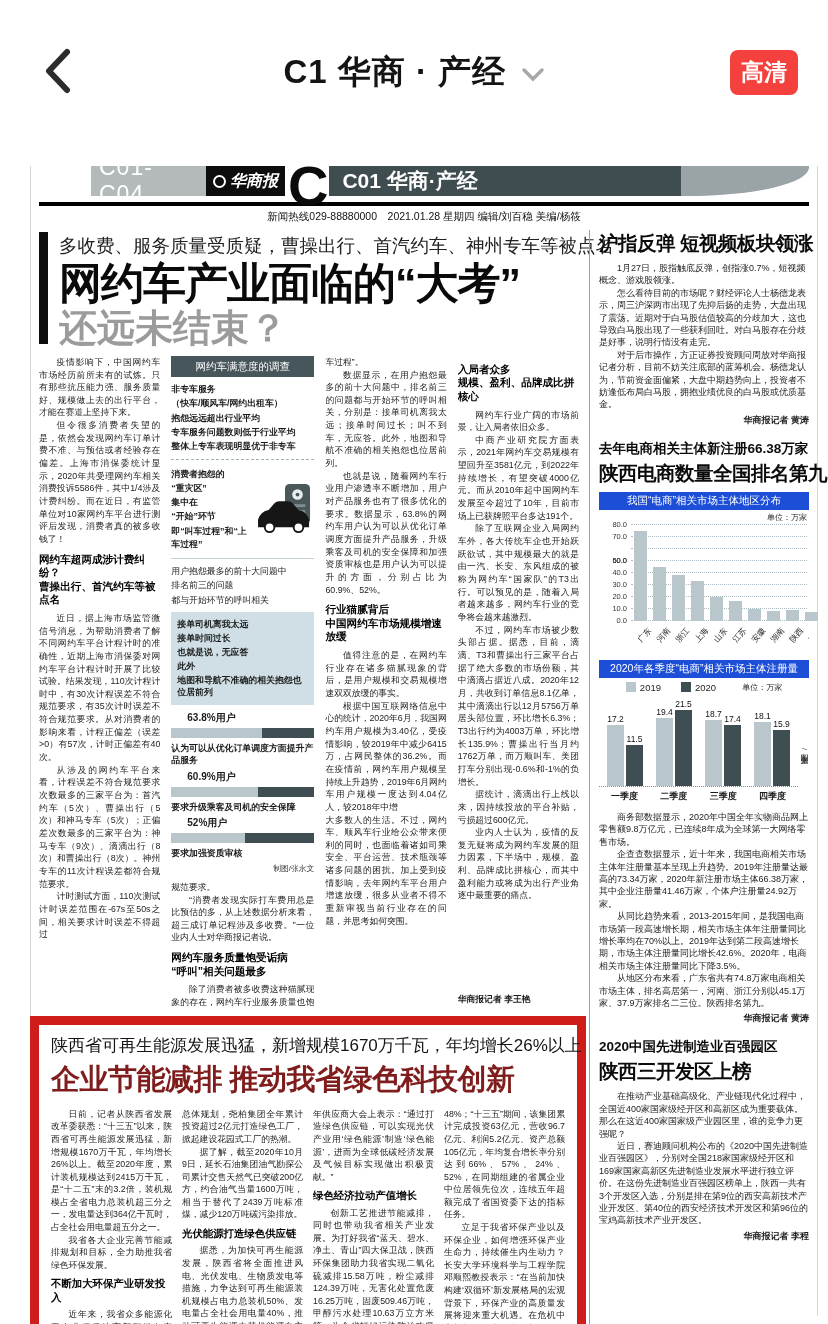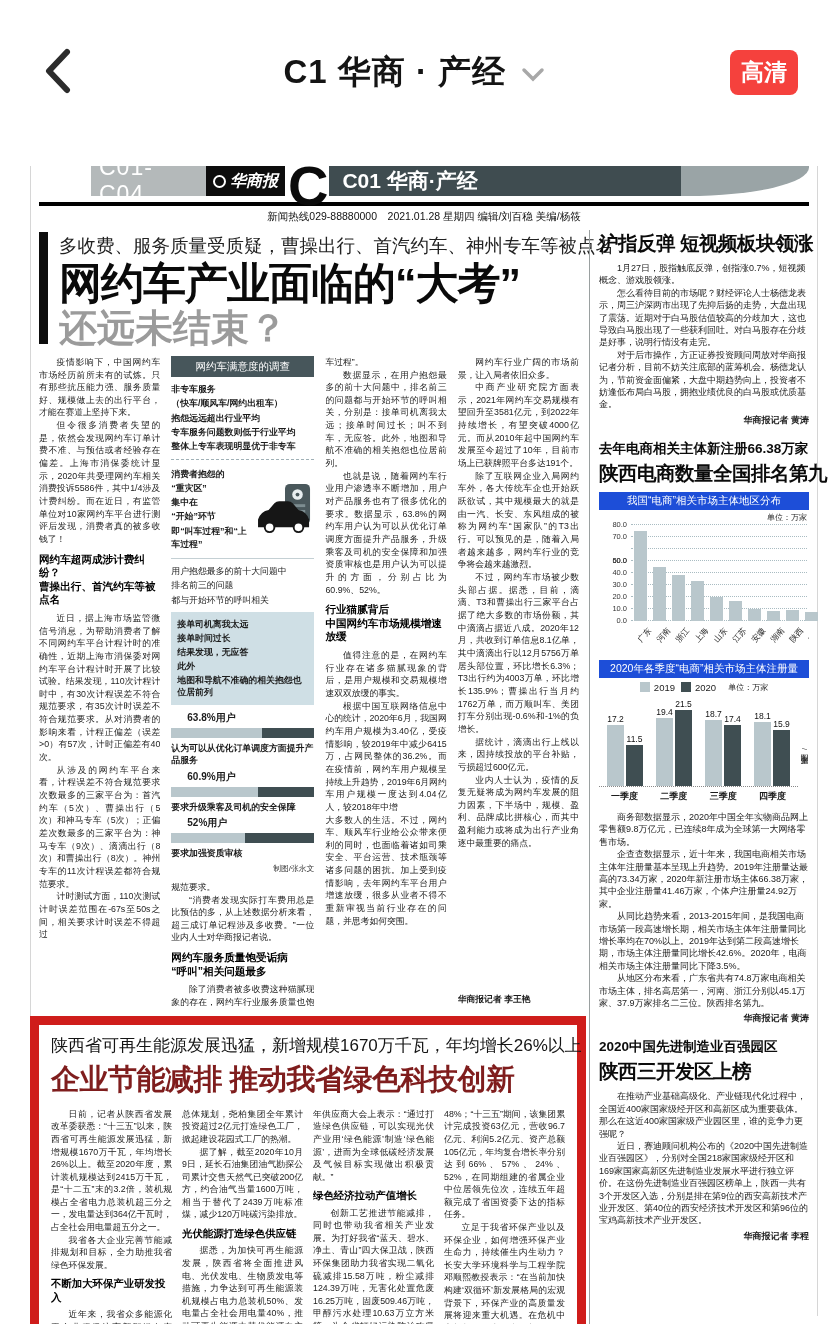--- a/index.html
+++ b/index.html
@@ -81,21 +81,21 @@
   .c-head { background:#1d4ed8; color:#fff; font-size:10.5px; text-align:center; padding:2px 0; }
   .c-unit { text-align:right; font-size:8px; color:#222; margin:2px 2px 0 0; }
   .plot { position:relative; height:96px; margin:2px 2px 0 32px; }
   .gridline { position:absolute; left:0; right:0; border-top:1px dotted #a9bcc2; }
   .ytick { position:absolute; font-size:7.5px; color:#333; left:-30px; width:26px; text-align:right; }
   .bars { position:absolute; left:3px; right:0; bottom:0; display:flex; align-items:flex-end; gap:6px; }
   .bar { width:13px; background:#b9c7cc; flex:none; }
   .xlabels { display:flex; gap:6px; margin:3px 0 0 35px; height:28px; overflow:hidden; }
   .xlabels span { width:13px; font-size:8px; color:#222; transform:rotate(-50deg); transform-origin:60% 10%;
     white-space:nowrap; display:inline-block; margin-top:7px; flex:none; }
-  .legend { display:flex; align-items:center; justify-content:center; gap:6px; font-size:9.5px; margin:4px 0 2px; }
+  .legend { display:flex; align-items:center; justify-content:center; gap:20px; font-size:9.5px; margin:4px 0 2px; }
   .legend .unit { font-size:8px; margin-left:6px; }
   .sw { width:10px; height:10px; display:inline-block; margin-right:4px; vertical-align:-1px; }
   .qwrap { display:flex; align-items:stretch; }
   .qmain { flex:1; min-width:0; }
   .qplot { display:flex; justify-content:space-between; align-items:flex-end; padding:0 8px;
     border-bottom:1px dotted #888; height:92px; }
   .qgroup { display:flex; align-items:flex-end; gap:2px; }
   .qbarw { display:flex; flex-direction:column; align-items:center; }
   .qval { font-size:8.5px; color:#111; margin-bottom:1px; }
   .qbar { width:17px; }
@@ -202,21 +202,21 @@
               </div>
               <div class="s-solid"></div>
               <div>
                   <p class="s-plain">用户抱怨最多的前十大问题中</p>
                   <p class="s-plain">排名前三的问题</p>
                   <p class="s-plain">都与开始环节的呼叫相关</p>
                 </div>
               <div class="s-panel">
                   <p class="s-bold">接单司机离我太远</p>
                   <p class="s-bold">接单时间过长</p>
-                  <p class="s-bold">结果发现，无应答</p>
+                  <p class="s-bold">也就是说，无应答</p>
                   <p class="s-bold">此外</p>
                   <p class="s-bold">地图和导航不准确的相关抱怨也位居前列</p>
                 </div>
               <div>
                   <p class="s-pct">63.8%用户</p>
                   <div class="s-bar" style="background: linear-gradient(to right, rgb(185, 199, 204) 0px, rgb(185, 199, 204) 63.8%, rgb(63, 78, 82) 63.8%, rgb(63, 78, 82) 100%);"></div>
                   <p class="s-desc">认为可以从优化订单调度方面提升产品服务</p>
                   <p class="s-pct">60.9%用户</p>
                   <div class="s-bar" style="background: linear-gradient(to right, rgb(185, 199, 204) 0px, rgb(185, 199, 204) 60.9%, rgb(63, 78, 82) 60.9%, rgb(63, 78, 82) 100%);"></div>
                   <p class="s-desc">要求升级乘客及司机的安全保障</p>
@@ -241,20 +241,22 @@
               <p class="bp">也就是说，随着网约车行业用户渗透率不断增加，用户对产品服务也有了很多优化的要求。数据显示，63.8%的网约车用户认为可以从优化订单调度方面提升产品服务，升级乘客及司机的安全保障和加强资质审核也是用户认为可以提升的方面，分别占比为60.9%、52%。</p>
               <p class="h">行业猫腻背后
 中国网约车市场规模增速放缓</p>
               <p class="bp">值得注意的是，在网约车行业存在诸多猫腻现象的背后，是用户规模和交易规模增速双双放缓的事实。</p>
               <p class="bp">根据中国互联网络信息中心的统计，2020年6月，我国网约车用户规模为3.40亿，受疫情影响，较2019年中减少6415万，占网民整体的36.2%。而在疫情前，网约车用户规模呈持续上升趋势，2019年6月网约车用户规模一度达到4.04亿人，较2018年中增</p>
               <p class="bp0">大多数人的生活。不过，网约车、顺风车行业给公众带来便利的同时，也面临着诸如司乘安全、平台运营、技术瓶颈等诸多问题的困扰。加上受到疫情影响，去年网约车平台用户增速放缓，很多从业者不得不重新审视当前行业存在的问题，并思考如何突围。</p>
             </div>
 
           <div class="col colflex">
             <div class="colbody">
+                <p class="h">入局者众多
+规模、盈利、品牌成比拼核心</p>
                 <p class="bp">网约车行业广阔的市场前景，让入局者依旧众多。</p>
                 <p class="bp">中商产业研究院方面表示，2021年网约车交易规模有望回升至3581亿元，到2022年持续增长，有望突破4000亿元。而从2010年起中国网约车发展至今超过了10年，目前市场上已获牌照平台多达191个。</p>
                 <p class="bp">除了互联网企业入局网约车外，各大传统车企也开始跃跃欲试，其中规模最大的就是由一汽、长安、东风组成的被称为网约车“国家队”的T3出行。可以预见的是，随着入局者越来越多，网约车行业的竞争将会越来越激烈。</p>
                 <p class="bp">不过，网约车市场被少数头部占据。据悉，目前，滴滴、T3和曹操出行三家平台占据了绝大多数的市场份额，其中滴滴占据近八成。2020年12月，共收到订单信息8.1亿单，其中滴滴出行以12月5756万单居头部位置，环比增长6.3%；T3出行约为4003万单，环比增长135.9%；曹操出行当月约1762万单，而万顺叫车、美团打车分别出现-0.6%和-1%的负增长。</p>
                 <p class="bp">据统计，滴滴出行上线以来，因持续投放的平台补贴，亏损超过600亿元。</p>
                 <p class="bp">业内人士认为，疫情的反复无疑将成为网约车发展的阻力因素，下半场中，规模、盈利、品牌成比拼核心，而其中盈利能力或将成为出行产业角逐中最重要的痛点。</p>
               </div>
             <p class="byline">华商报记者 李王艳</p>
           </div>
         </div>

